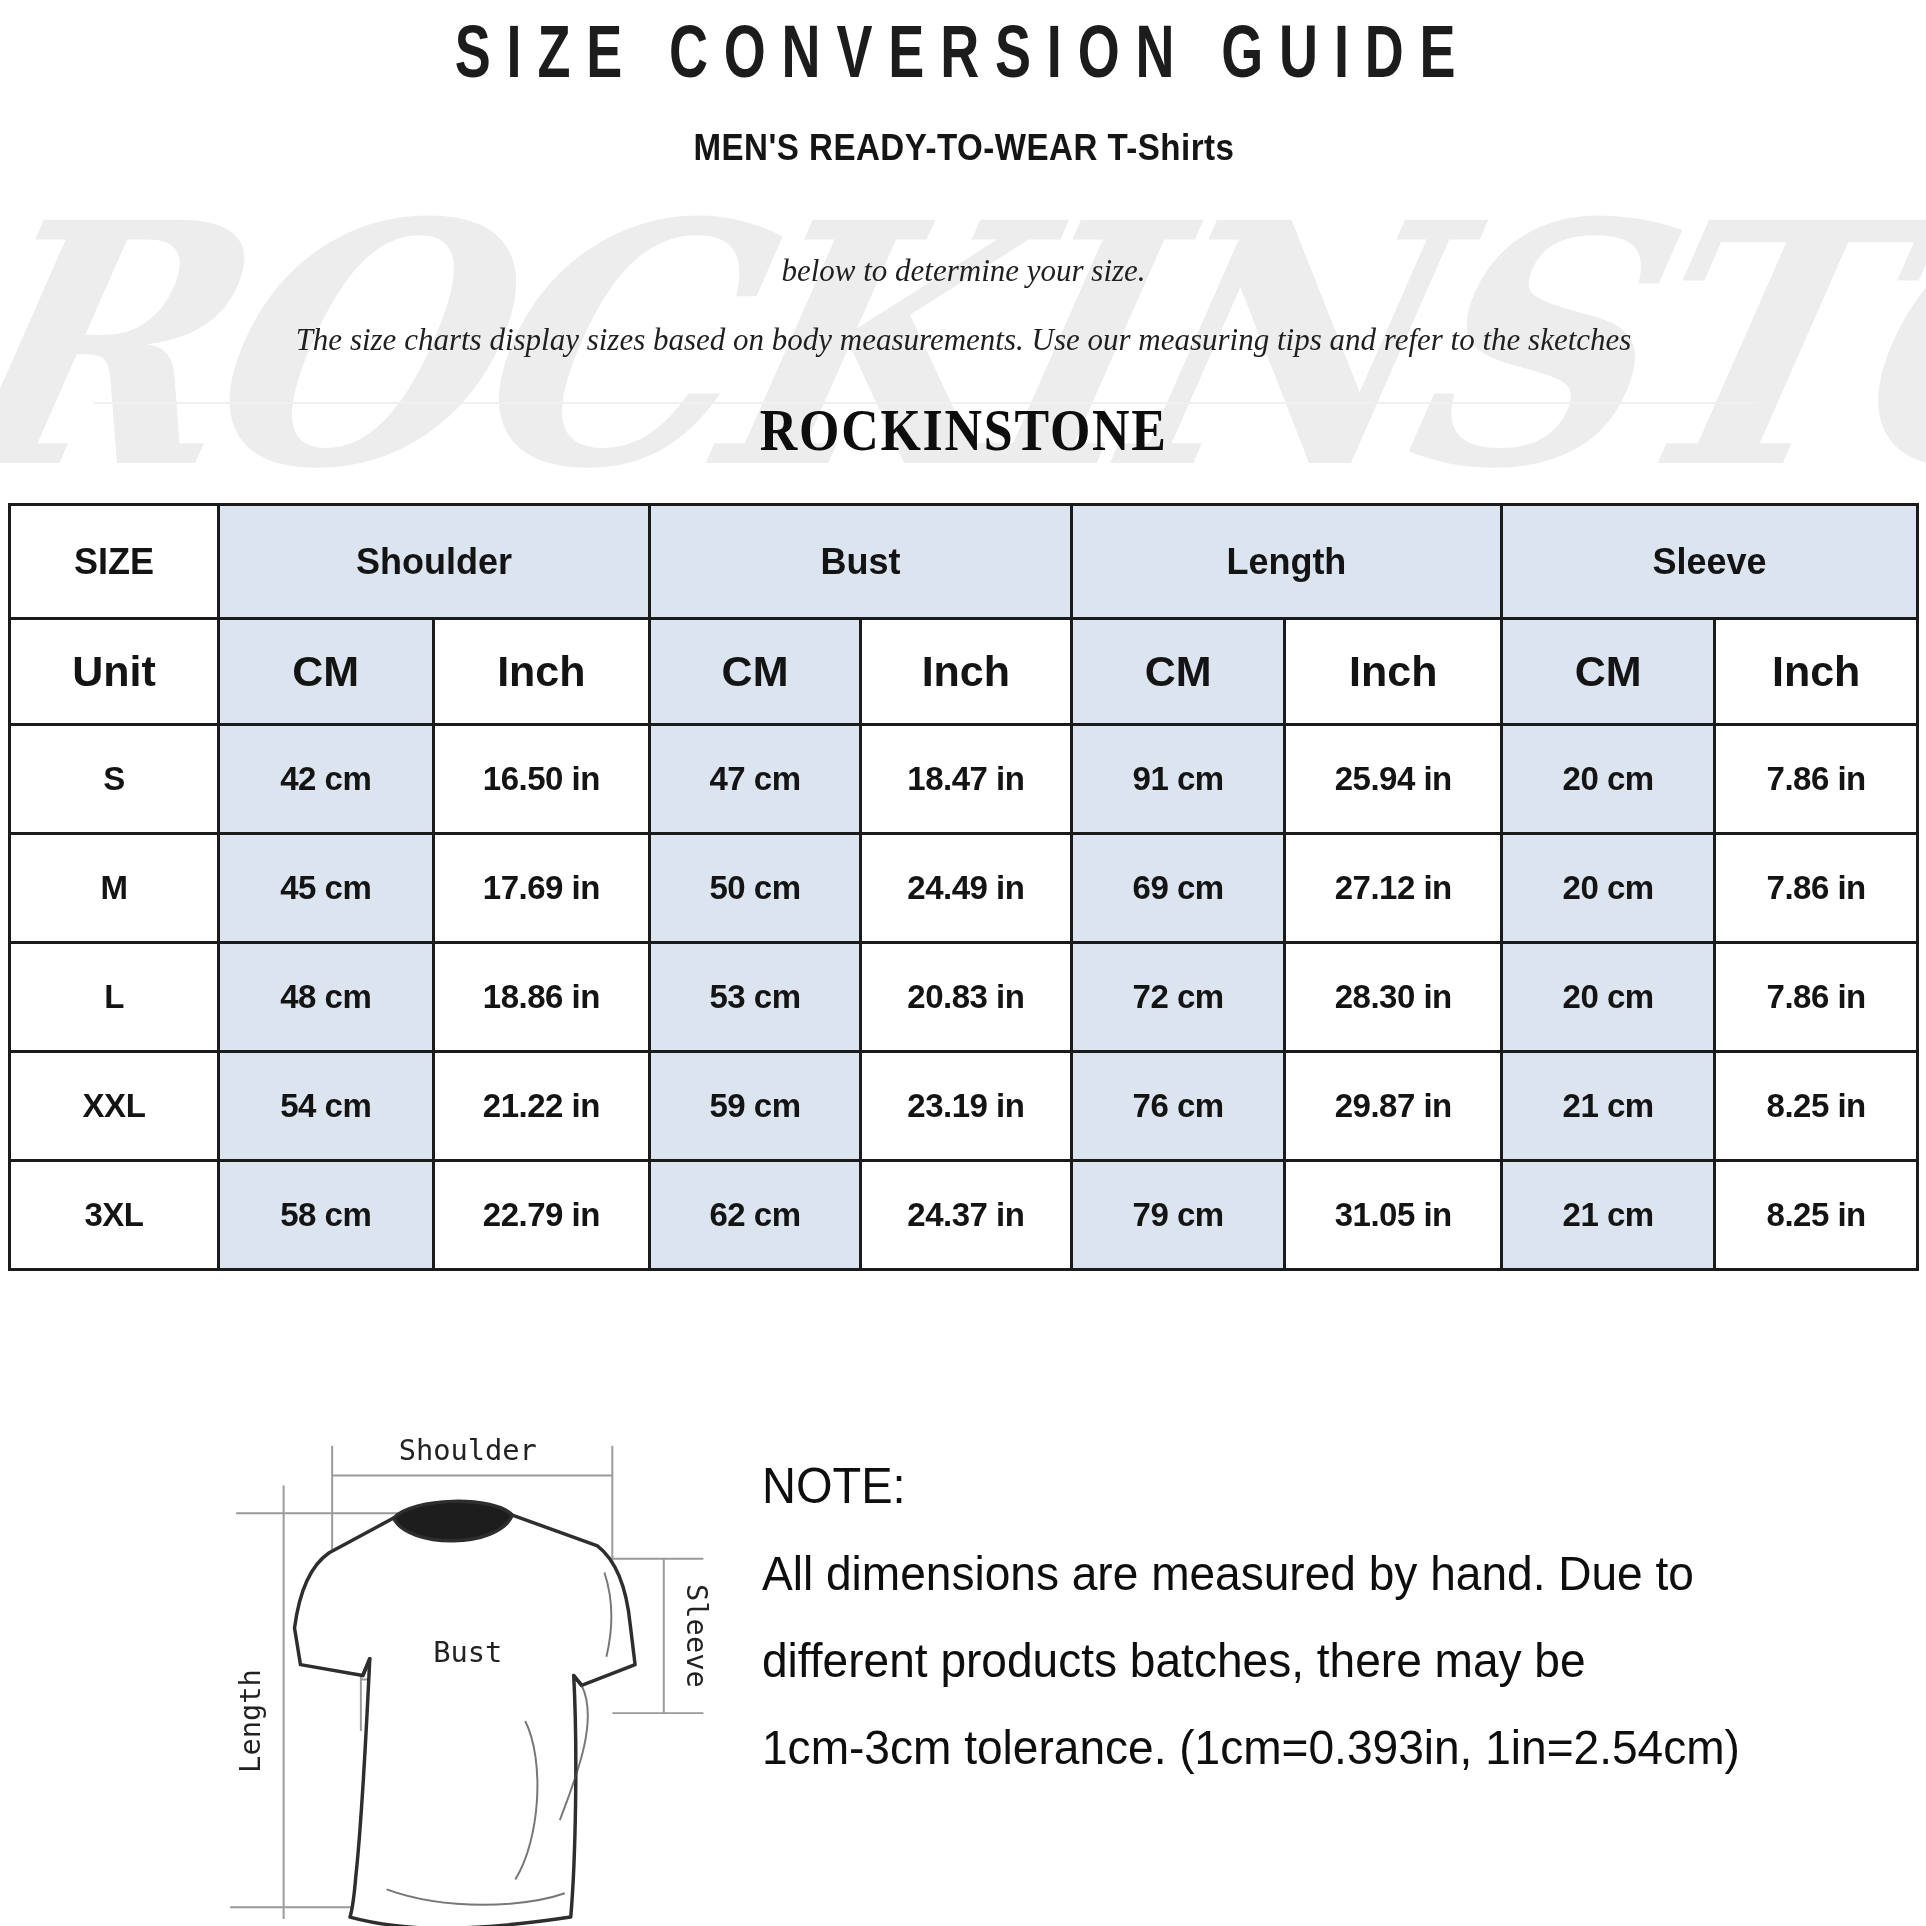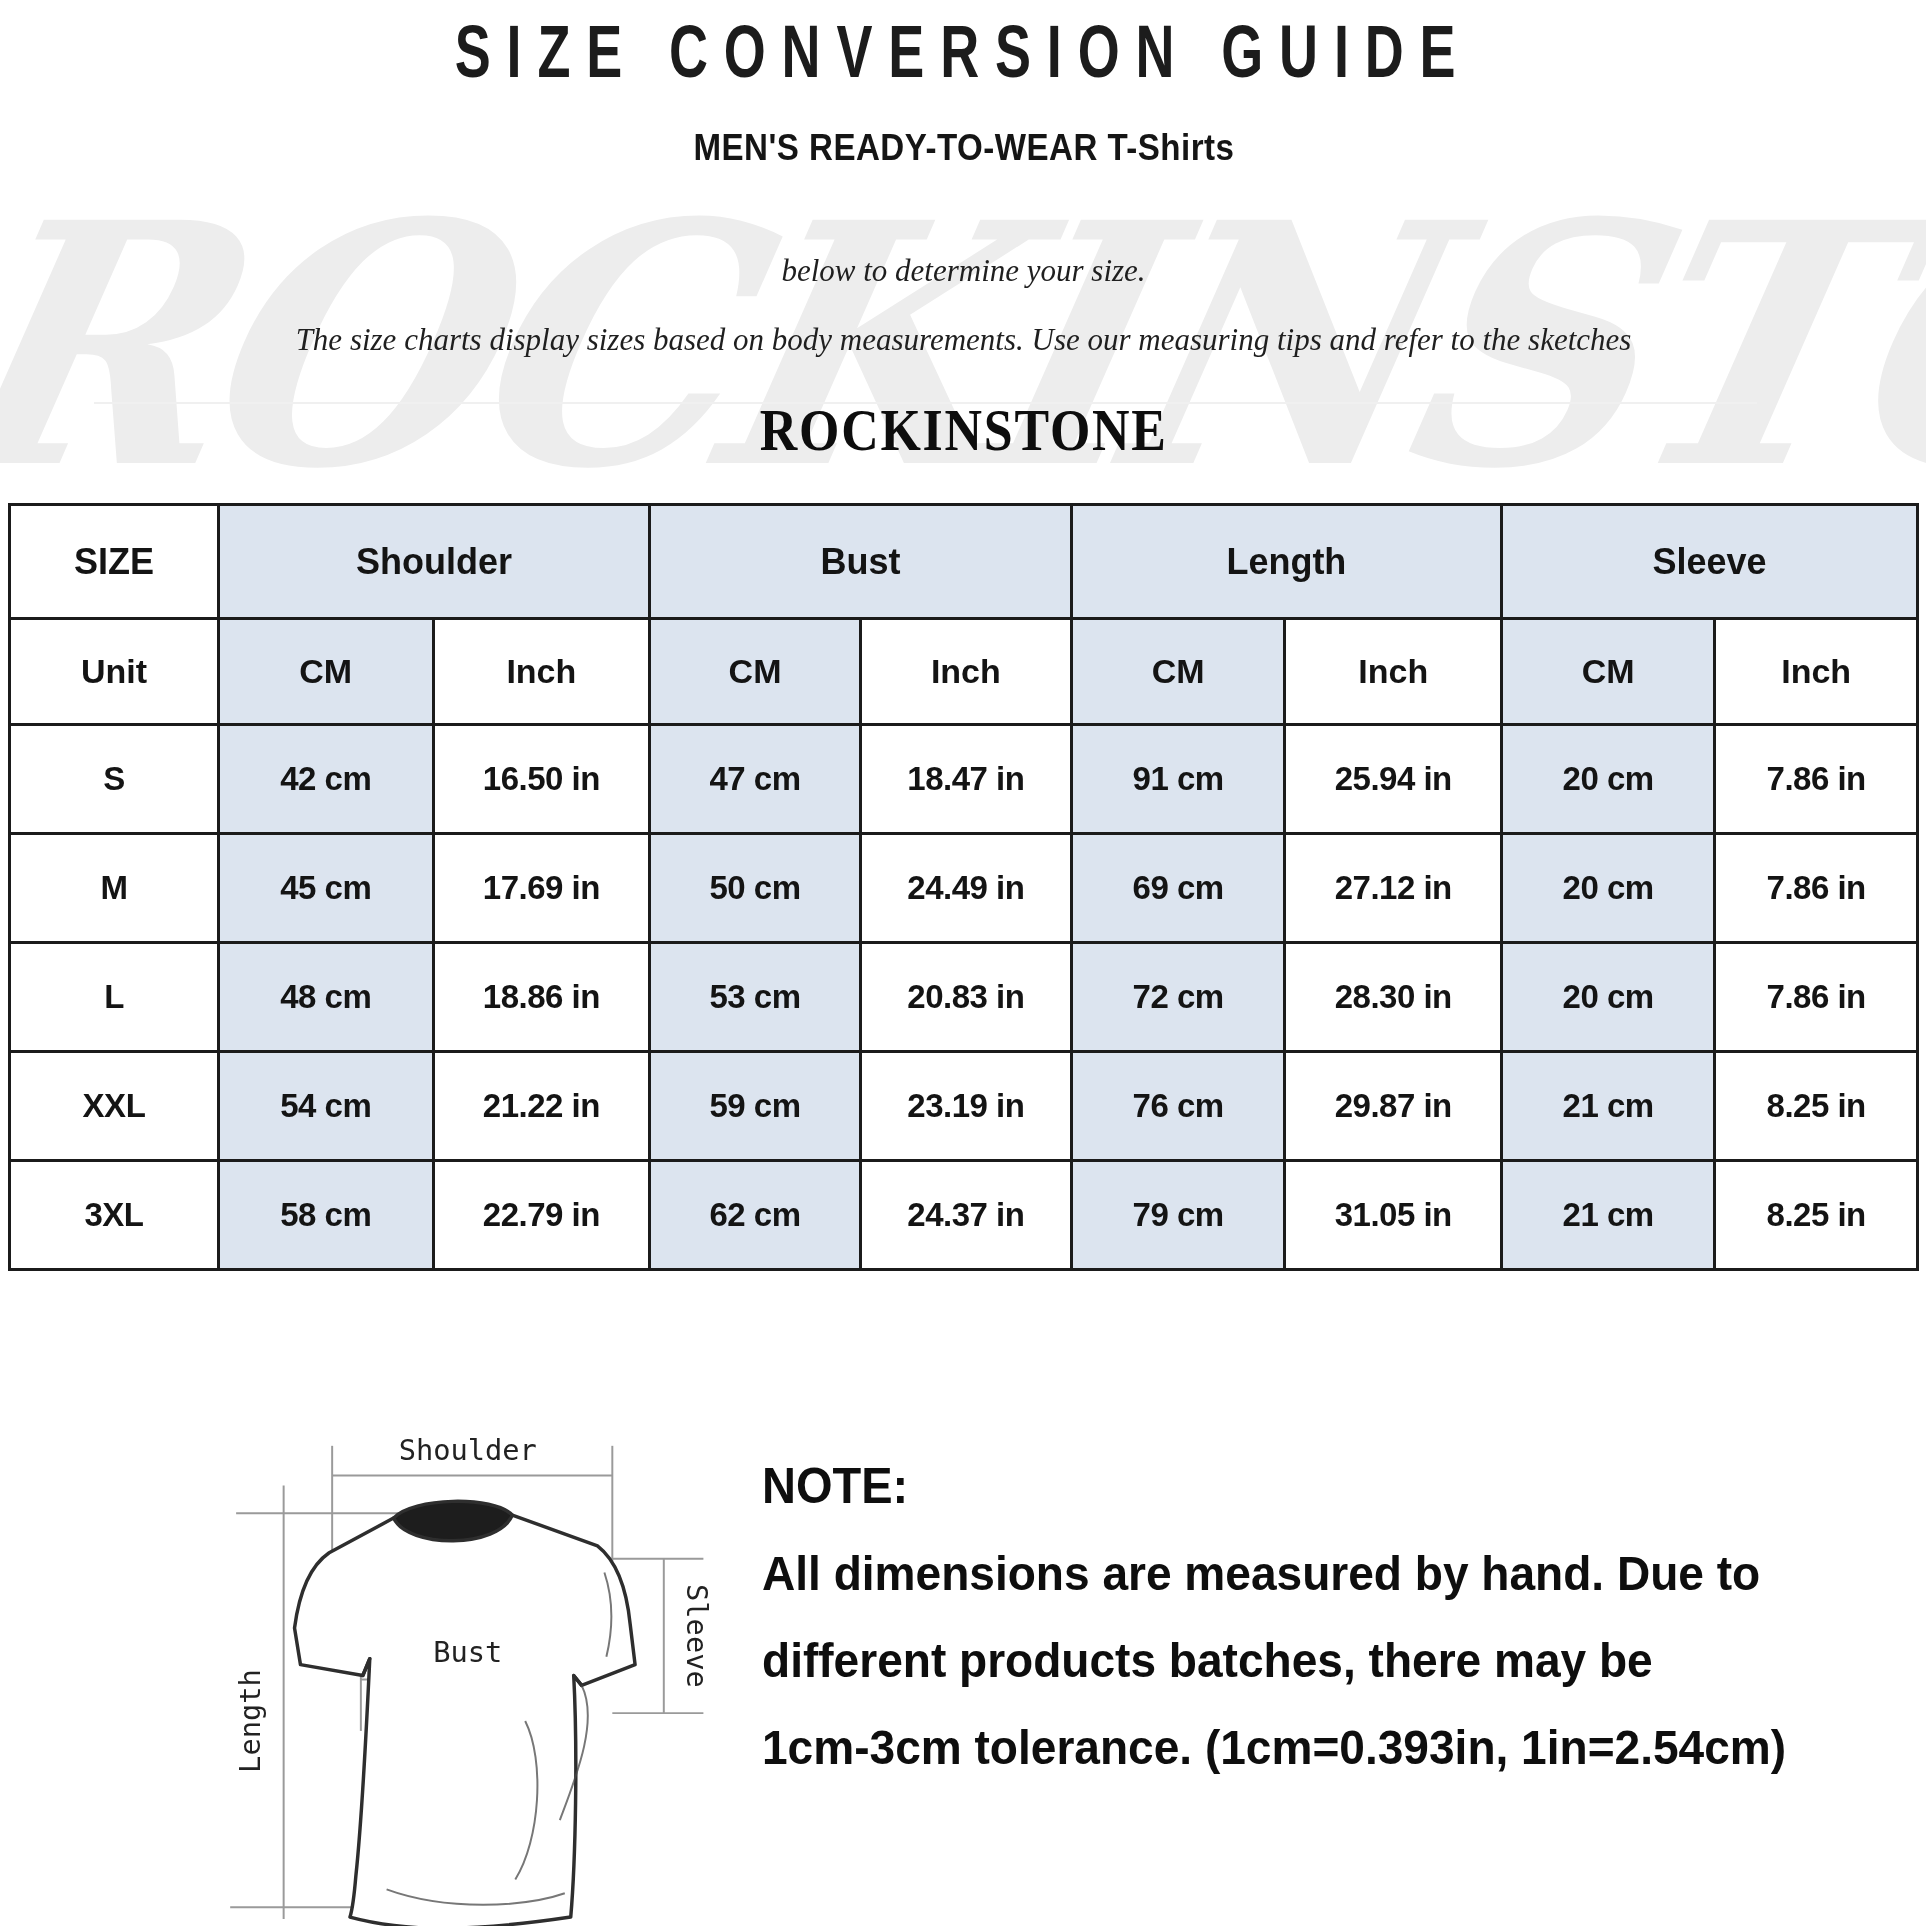--- a/index.html
+++ b/index.html
@@ -45,29 +45,29 @@
   
   table.size-table{
     position:absolute;top:503px;left:8px;width:1911px;z-index:1;
     border-collapse:collapse;table-layout:fixed;background:#0369a1;
   }
   .size-table td{
     border:3px solid #1b1b1b;text-align:center;vertical-align:middle;
     font-weight:700;color:#141414;padding:0;
   }
   .size-table tr.group-row td{height:111px;font-size:36px;}
-  .size-table tr.unit-row td{height:103px;font-size:34px;}
+  .size-table tr.unit-row td{height:103px;font-size:43px;}
   .size-table tr.data-row td{height:106px;font-size:33px;letter-spacing:-0.5px;}
   .size-table td.blue{background:#dce4ef;}
   .size-table td.white{background:#ffffff;}
   
   .diagram{position:absolute;top:1424px;left:149px;width:594px;height:503px;z-index:1;}
   .note{
     position:absolute;top:1443px;left:762px;width:1148px;z-index:1;
-    font-weight:700;color:#0e0e0e;
+    font-weight:400;color:#0e0e0e;
   }
   .note .line{
     display:block;font-size:49px;line-height:87px;white-space:nowrap;
     transform:scaleX(0.94);transform-origin:left center;
   }
   .note .heading{font-size:50px;}
   svg text{font-family:"DejaVu Sans Mono",monospace;font-size:29px;fill:#222;}
 </style>
 </head>
 <body>

